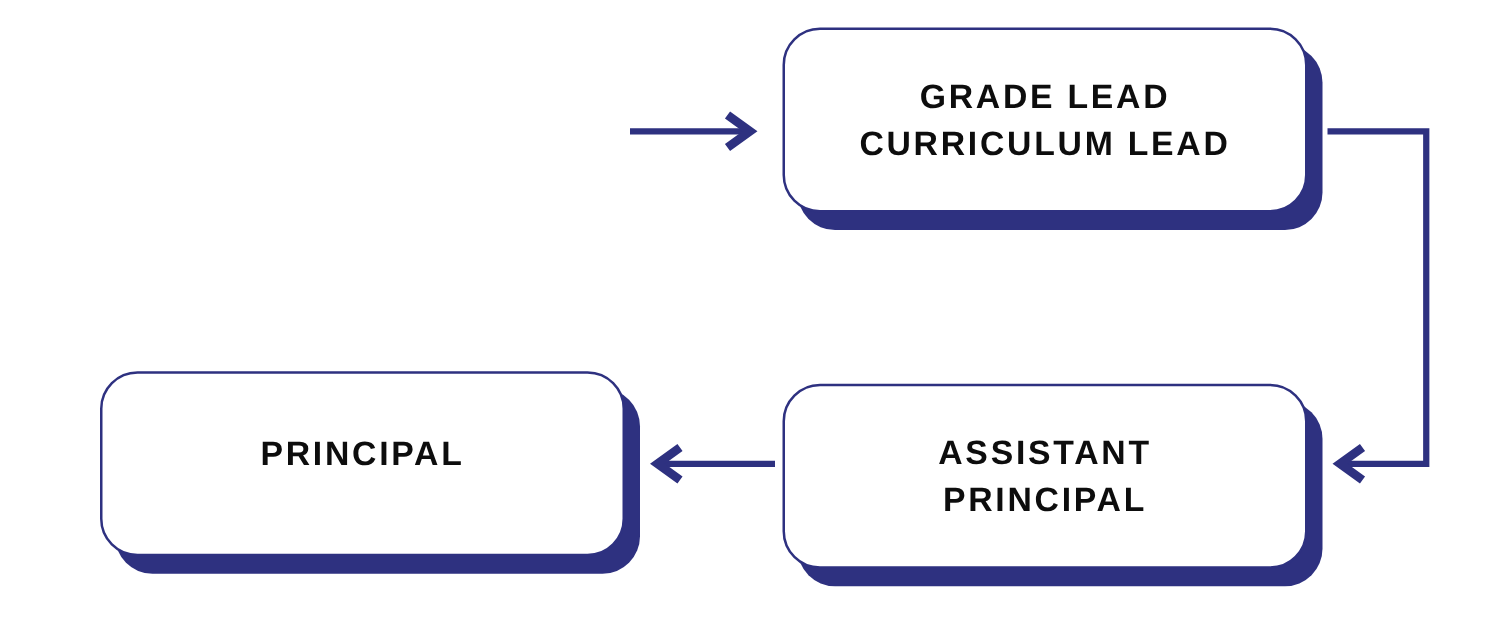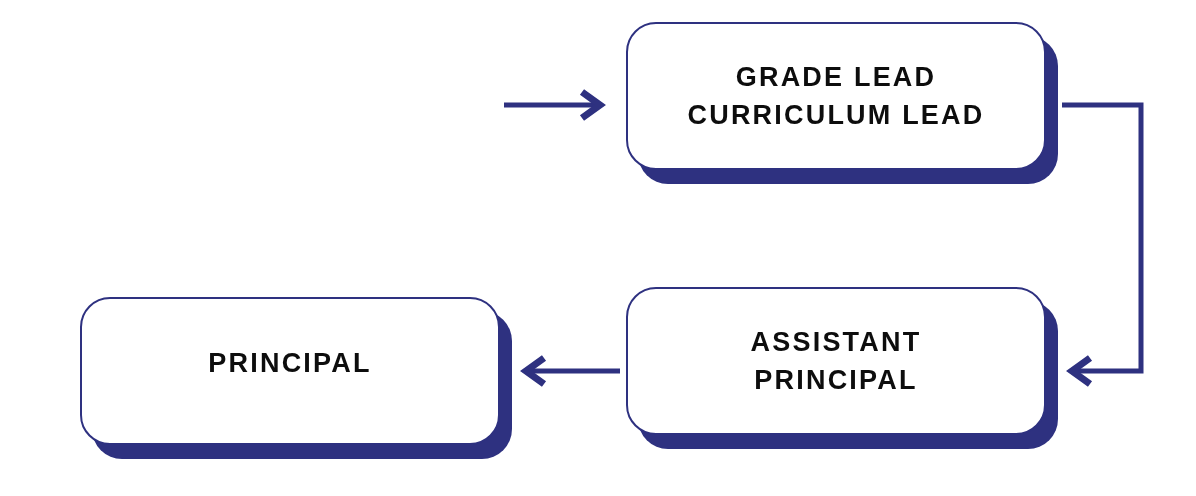--- a/index.html
+++ b/index.html
@@ -97,21 +97,21 @@
     </div>
   </div>
 
   <div class="node" style="left:80px; top:297px; width:420px; height:148px;">
     <div class="node-shadow"></div>
     <div class="node-body">
       <span class="node-label" style="position:relative; top:-8px;">PRINCIPAL</span>
     </div>
   </div>
 
-  <div class="node" style="left:626px; top:287px; width:420px; height:148px;">
+  <div class="node" style="left:626px; top:307px; width:420px; height:148px;">
     <div class="node-shadow"></div>
     <div class="node-body">
       <span class="node-label">ASSISTANT
 PRINCIPAL</span>
     </div>
   </div>
 
   <svg id="connectors" viewBox="0 0 1196 496">
     <g>
       <path class="conn-line" d="M 504 105 L 599 105"></path>

